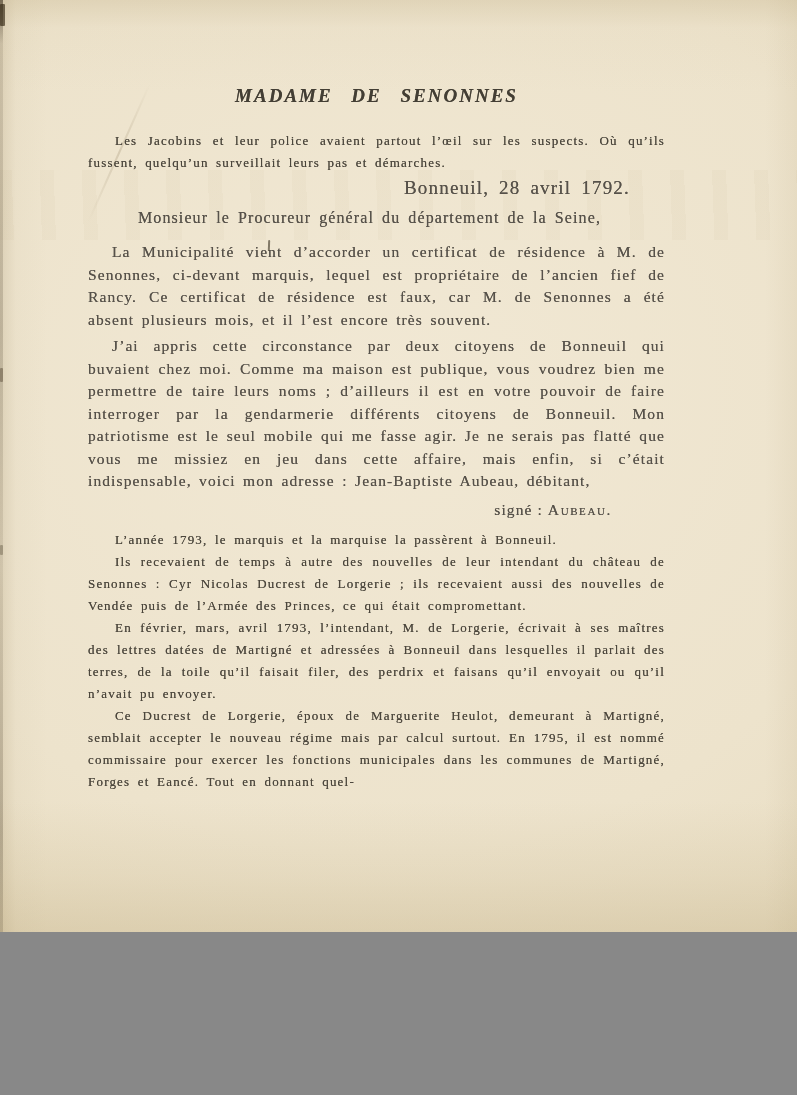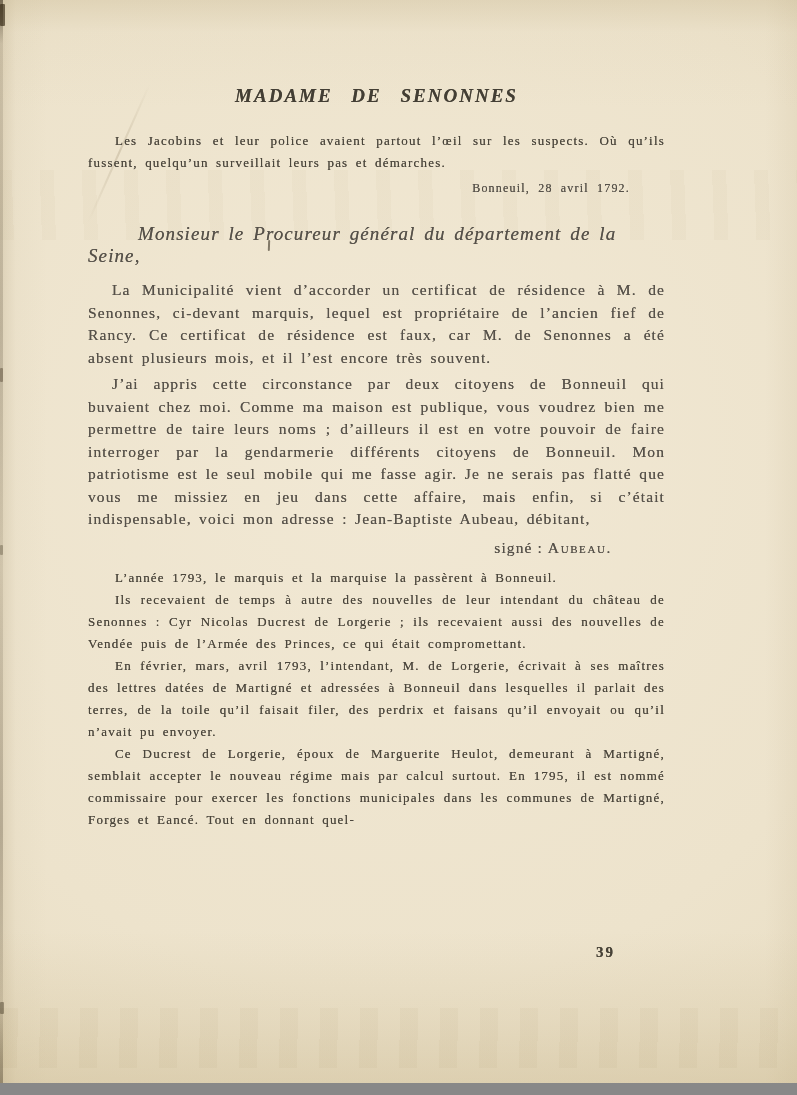--- a/index.html
+++ b/index.html
@@ -1,18 +1,18 @@
 <!DOCTYPE html>
 <html><head>
 <meta charset="utf-8">
 <style>
   html,body { margin:0; padding:0; background:#888; }
   .page {
     position:relative;
-    width:797px; height:1083px;
+    width:797px; height:932px;
     margin:0;
     overflow:hidden;
     background:
       linear-gradient(180deg, rgba(190,172,130,0.28) 0%, rgba(190,172,130,0.05) 3%,
                       rgba(0,0,0,0) 10%, rgba(0,0,0,0) 86%,
                       rgba(196,178,136,0.18) 94%, rgba(186,166,120,0.30) 100%),
       linear-gradient(90deg, rgba(150,130,90,0.20) 0%, rgba(150,130,90,0.04) 2%,
                       rgba(0,0,0,0) 6%, rgba(0,0,0,0) 96%, rgba(180,162,122,0.12) 100%),
       radial-gradient(ellipse 120% 90% at 48% 42%, #f1e8d4 0%, #ede3cc 55%, #e6dabd 100%);
     font-family: "Liberation Serif", "DejaVu Serif", serif;
@@ -51,24 +51,24 @@
     text-align:center; letter-spacing:2px; word-spacing:12px; color:#433e34;
   }
   .main-p {
     margin:0; font-size:13px; line-height:22px; text-align:justify;
     text-indent:27px; letter-spacing:1.2px; word-spacing:3px;
   }
   .intro-p { margin-top:22px; }
   .lead-in { margin:0; font-size:17.5px; line-height:22px; text-indent:27px;
     letter-spacing:1.2px; word-spacing:3px; }
   .letter { color:#56514a; }
-  .dateline { margin:3px 0 0 0; font-size:12px; line-height:22px;
+  .dateline { margin:3px 0 0 0; font-size:19px; line-height:22px;
     text-align:right; padding-right:35px; letter-spacing:1.2px; word-spacing:4px; }
-  .salutation { margin:24px 0 0 0; font-size:19px; line-height:22px;
-    text-indent:50px; letter-spacing:1.1px; word-spacing:3px;font-style:italic; }
+  .salutation { margin:8px 0 0 0; font-size:16px; line-height:22px;
+    text-indent:50px; letter-spacing:1.1px; word-spacing:3px; }
   .letter-p { margin:0; font-size:15.5px; line-height:22.5px; text-align:justify;
     text-indent:24px; letter-spacing:1.1px; word-spacing:2.5px; }
   .letter-p1 { margin-top:12px; }
   .letter-p2 { margin-top:4px; }
   .signature { margin:6px 0 0 0; font-size:15.5px; line-height:22px;
     text-align:right; padding-right:53px; letter-spacing:1.1px; }
   .sig-name { font-variant:small-caps; letter-spacing:1.6px; }
   .body-p1 { margin-top:8px; }
   .body-p { line-height:22px; }
   .ink-mark { position:absolute; left:180px; top:156px; width:2px; height:11px;

